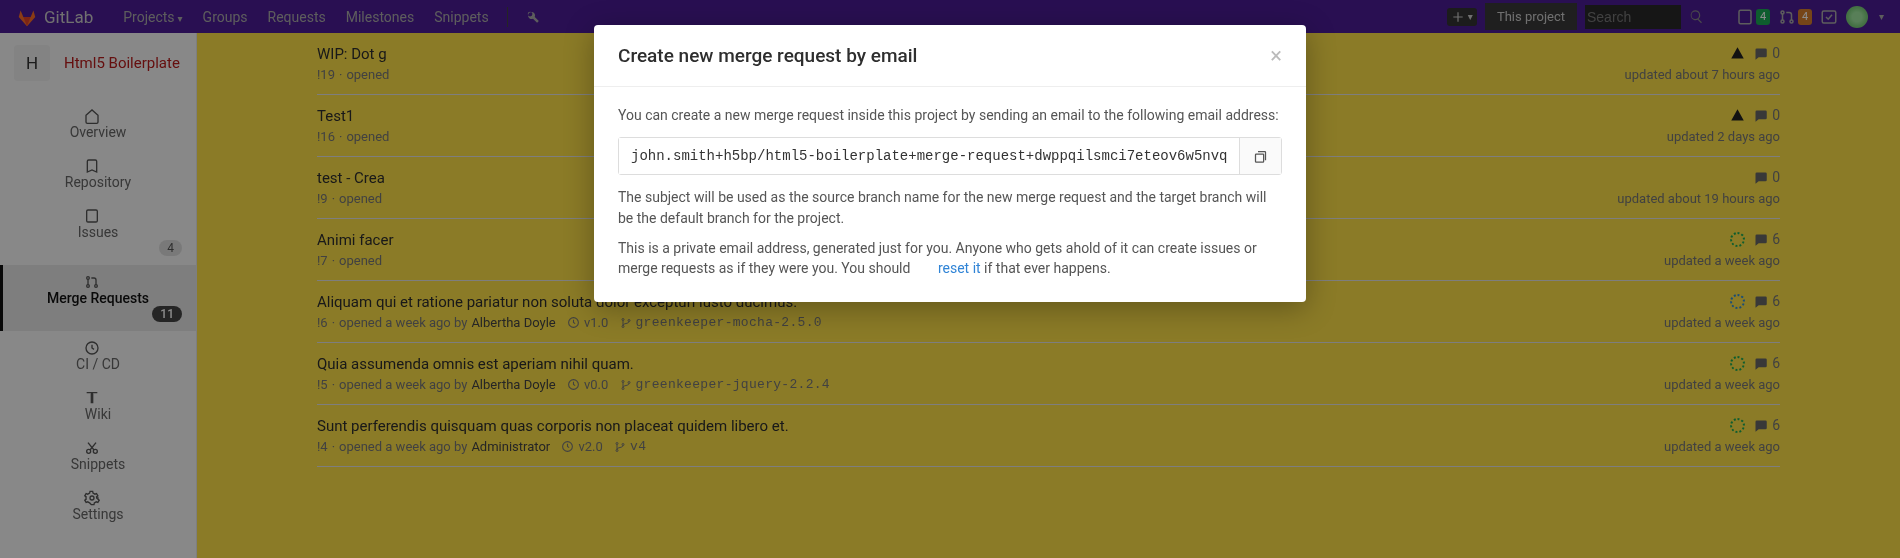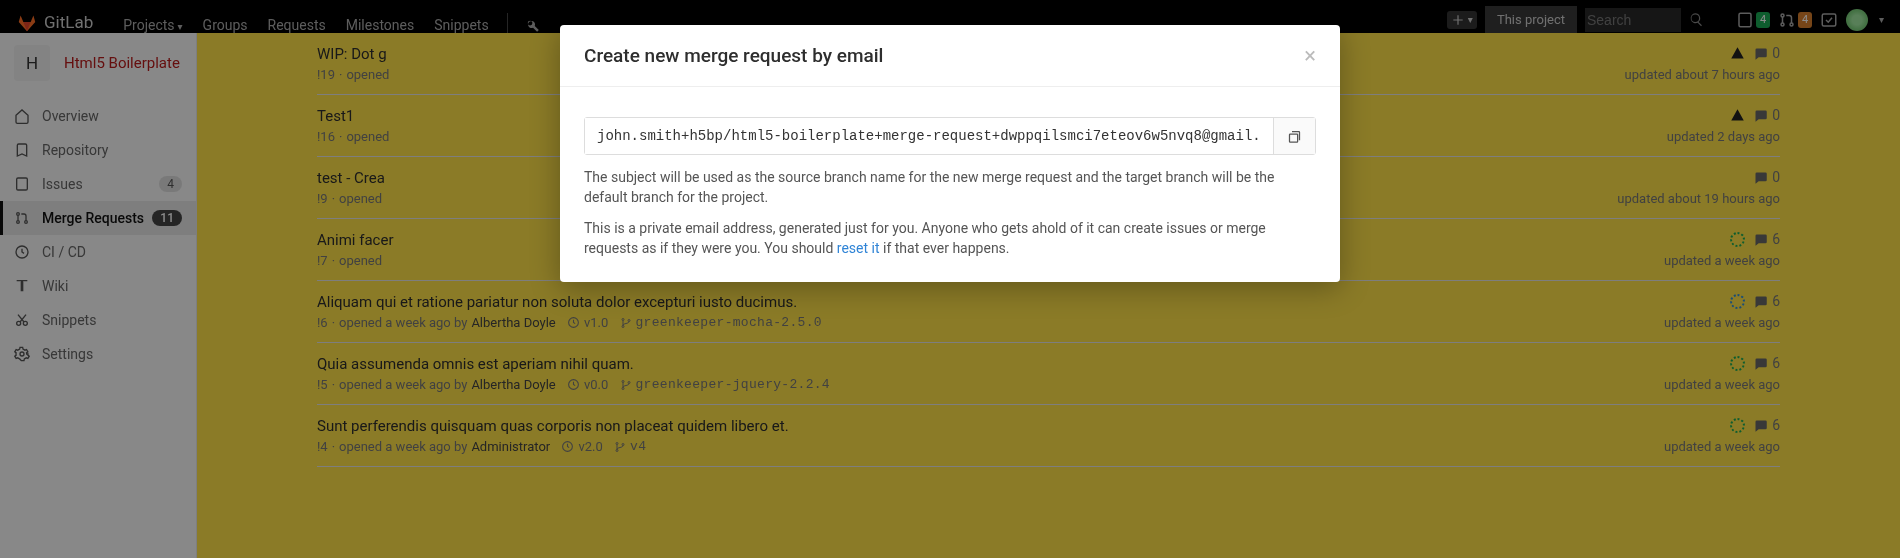--- a/index.html
+++ b/index.html
@@ -8,23 +8,23 @@
       font-size: 14px;
       color: #2e2e2e;
       background: #fff;
       position: relative;
       width: 1900px;
       height: 558px;
       overflow: hidden;
     }
     .navbar {
       height: 33px;
-      background: #000000;
+      background: #4c1d95;
       display: flex;
-      align-items: flex-end;
+      align-items: center;
       padding: 0 16px;
       color: #aaa;
       position: relative;
       z-index: 1;
     }
     .navbar .gitlab-logo { display:flex; align-items:center; margin-right: 20px;}
     .navbar .gitlab-logo svg { width: 22px; height: 22px; margin-right:6px;}
     .navbar .gitlab-logo span { color:#ccc; font-size:17px;}
     .nav-item { padding: 0 10px; cursor:pointer; color:#aaa; font-size:14px;}
     .nav-caret { font-size:10px; margin-left:3px;}
@@ -56,20 +56,21 @@
       border-radius:4px; display:flex; align-items:center; justify-content:center;
       font-size:17px; margin-right:14px;
     }
     .project-title { font-size:15px; color:#b91c1c; }
     .sidebar-menu { list-style:none; padding-top:6px;}
     .sidebar-item {
       display:flex; align-items:center;
       padding: 9px 14px;
       color:#666;
       cursor:pointer;
+      flex-direction:column;
     }
     .sidebar-item.active {
       background:#e5e5e5;
       color:#111;
       font-weight:500;
       border-left: 3px solid #111;
       padding-left: 11px;
     }
     .sidebar-item-badge {
       margin-left:auto; background:#ddd; color:#555; border-radius:9px;
@@ -101,21 +102,21 @@
     .comment-count { color:#777; display:flex; align-items:center; gap:4px; font-size:14px;}
     .ci-icon-running { width:15px; height:15px; border:2px dotted #2e8cd8; border-radius:50%; display:inline-block;}
     .ci-icon-passed { width:15px; height:15px; border:2px dotted #1aaa55; border-radius:50%; display:inline-block;}
     .warn-icon { color:#222; }
 
     .overlay {
       position:absolute; inset:0; background: rgba(0,0,0,0.45); z-index:5;
     }
     .modal {
       position:absolute; top:25px; left:50%; transform:translateX(-50%);
-      width: 780px; background:#fff; border-radius:4px; z-index:10;
+      width: 712px; background:#fff; border-radius:4px; z-index:10;
       box-shadow: 0 6px 30px rgba(0,0,0,.3);
     }
     .modal-header {
       display:flex; align-items:center; justify-content:space-between;
       padding: 18px 24px 18px;
       border-bottom:1px solid #eee;
     }
     .modal-title { font-size:19px; color:#2e2e2e; font-weight:500;}
     .modal-close { color:#bbb; font-size:22px; cursor:pointer;}
     .modal-body { padding: 18px 24px 24px; color:#555; font-size:14px; line-height:1.45;}
@@ -126,21 +127,21 @@
     }
     .email-input {
       flex:1; font-family: Menlo, Monaco, "Courier New", monospace;
       font-size:14px; padding:10px 12px; border:none;
       color:#333; background:#fff;
     }
     .copy-btn {
       width:42px; border-left:1px solid #ddd; background:#fafafa;
       display:flex; align-items:center; justify-content:center; cursor:pointer;
     }
-    .link { color:#3084d6; cursor:pointer;}
+    .link { color:#3084d6; cursor:pointer;margin-left:24px;}
     svg { display:block; }
   </style>
 </head>
 <body>
 
 <div class="navbar">
   <div class="gitlab-logo">
     <svg viewBox="0 0 24 24">
         <path fill="#fc6d26" d="M12 22 3 12l2-7 3 7h8l3-7 2 7z"></path>
         <path fill="#e24329" d="M12 22 8 12h8z"></path>
@@ -458,20 +459,21 @@
 </div>
 
 <div class="overlay"></div>
 
 <div class="modal">
   <div class="modal-header">
     <div class="modal-title">Create new merge request by email</div>
     <div class="modal-close">×</div>
   </div>
   <div class="modal-body">
+    <p>You can create a new merge request inside this project by sending an email to the following email address:</p>
     <div class="email-box">
       <input class="email-input" readonly="" value="john.smith+h5bp/html5-boilerplate+merge-request+dwppqilsmci7eteov6w5nvq8@gmail.com" style="">
       <div class="copy-btn">
         <svg width="15" height="15" viewBox="0 0 24 24">
             <path fill="#555" d="M8 3h11a2 2 0 012 2v13h-2V5H8zM5 7h11a2 2 0 012 2v11a2 2 0 01-2 2H5a2 2 0 01-2-2V9a2 2 0 012-2zm0 2v11h11V9z"></path>
           </svg>
       </div>
     </div>
     <p>The subject will be used as the source branch name for the new merge request and the target branch will be the default branch for the project.</p>
     <p>

